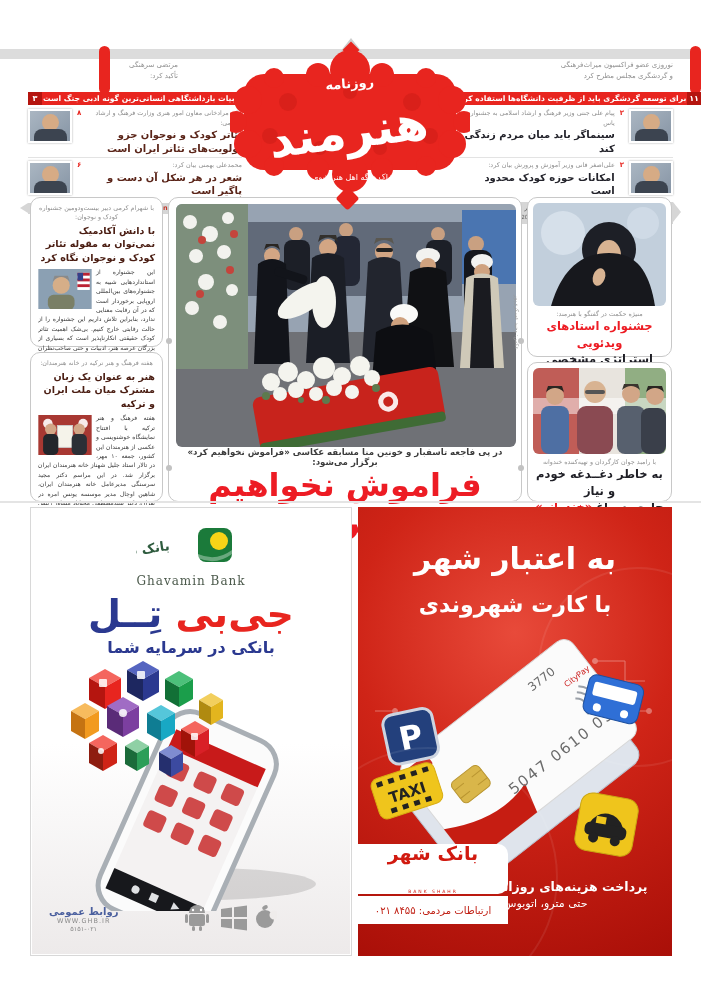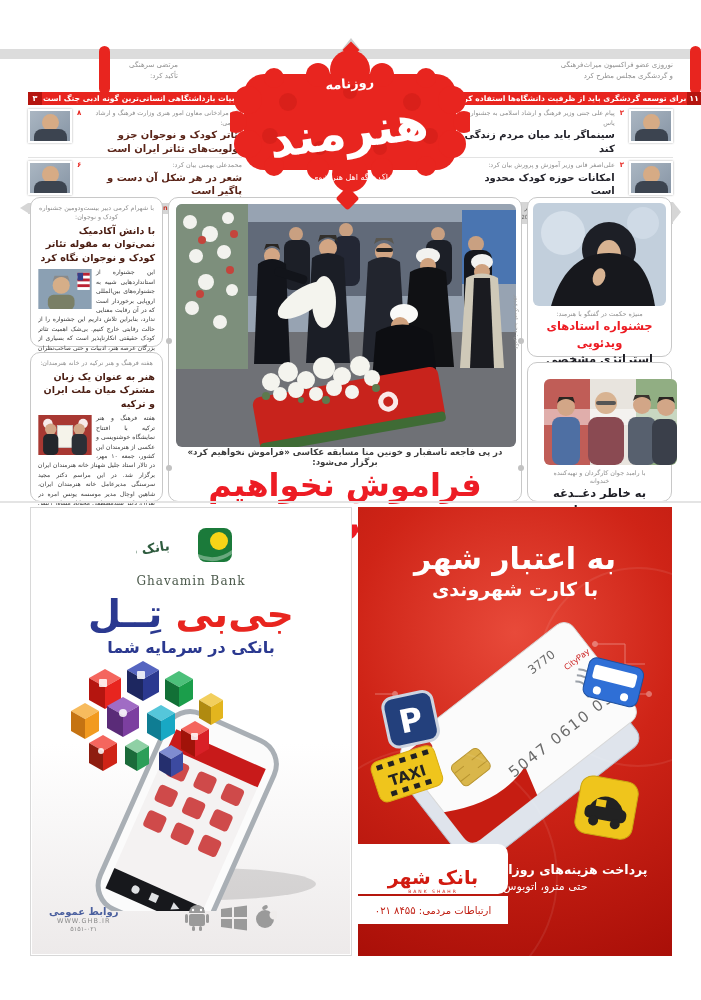--- a/index.html
+++ b/index.html
@@ -62,24 +62,24 @@
 .gbtel .r{color:#e8251f}.gbtel .b{color:#2b3990}
 .gbsub{color:#2b3990;font-size:16px;font-weight:bold;direction:rtl;margin-top:2px}
 .adl-foot{position:absolute;left:18px;bottom:22px;text-align:center}
 .adl-foot .l1{font-size:10px;font-weight:bold;color:#4a5f9e;direction:rtl}
 .adl-foot .l2{font-size:6.5px;color:#8a8a8a;letter-spacing:1px}
 .adl-foot .l3{font-size:6.5px;color:#8a8a8a}
 .platforms{position:absolute;left:150px;bottom:22px}
 .adR{left:358px;top:507px;width:314px;height:449px;background:radial-gradient(circle at 50% 28%,#e84a3a 0%,#cf2417 45%,#a90f08 100%);overflow:hidden;text-align:center;color:#fff}
 .adR .circ{position:absolute;border:2px solid rgba(255,255,255,.08);border-radius:50%}
 .adr-h1{font-size:30px;font-weight:900;direction:rtl;margin-top:34px;letter-spacing:-1px}
-.adr-h2{font-size:19px;font-weight:bold;direction:rtl;margin-top:2px}
+.adr-h2{font-size:22px;font-weight:bold;direction:rtl;margin-top:16px}
 .adr-b1{font-size:12.5px;font-weight:bold;direction:rtl}
 .adr-b2{font-size:11px;direction:rtl;margin-top:3px}
-.shahr-logo{position:absolute;left:0;bottom:62px;width:150px;height:50px;background:#fff;border-radius:0 10px 10px 0;display:flex;flex-direction:column;align-items:center;justify-content:flex-end}
+.shahr-logo{position:absolute;left:0;bottom:62px;width:150px;height:50px;background:#fff;border-radius:0 10px 10px 0;display:flex;flex-direction:column;align-items:center;justify-content:space-between}
 .shahr-logo .fa{color:#d11a10;font-size:19px;font-weight:900;direction:rtl;line-height:1}
 .shahr-logo .en{color:#d11a10;font-size:4.5px;letter-spacing:2px;margin-top:2px}
 .shahr-site{position:absolute;left:0;bottom:48px;width:118px;height:12px;background:#9b9b9b;color:#fff;font-size:7px;font-weight:bold;letter-spacing:1px;display:flex;align-items:center;justify-content:center}
 .shahr-phone{position:absolute;left:0;bottom:32px;width:150px;height:28px;background:#fff;color:#c02014;font-size:10px;direction:rtl;display:flex;align-items:center;justify-content:center}
 </style>
 </head>
 <body>
 
 <div class="page">
 
@@ -332,21 +332,21 @@
       <ellipse cx="76" cy="52" rx="12" ry="15" fill="#d8b392"></ellipse>
       <path d="M18,103 C30,62 52,50 76,50 C102,50 116,66 122,103 Z" fill="#17181d"></path>
       <ellipse cx="66" cy="74" rx="6" ry="9" fill="#d8b392" transform="rotate(20 66 74)"></ellipse>
     </svg>
     <div class="rkick">منیژه حکمت در گفتگو با هنرمند:</div>
     <div class="rt red">جشنواره استاد‌های ویدئویی</div>
     <div class="rt blk">استراتژی مشخصی ندارد</div>
     <div class="pagerow"><i></i><span>۵</span><i></i></div>
   </div>
 
-  <div class="nbox" style="left:527px;top:362px;width:145px;height:140px;padding:16px">
+  <div class="nbox" style="left:527px;top:362px;width:145px;height:140px;padding:5px">
     <svg class="rphoto" width="133" height="86" viewBox="0 0 133 86">
       <rect width="133" height="86" fill="#e8e4de"></rect>
       <rect width="46" height="86" fill="#b8453f" opacity="0.85"></rect>
       <rect x="92" width="41" height="86" fill="#7aa06b" opacity="0.8"></rect>
       <rect y="30" width="133" height="16" fill="#fff" opacity="0.5"></rect>
       <circle cx="22" cy="28" r="9" fill="#d2a687"></circle>
         <path d="M13,24 q9,-8 18,0 l-2,-6 h-14 z" fill="#2a2622"></path>
         <rect x="8" y="38" width="28" height="48" rx="8" fill="#4e6fa3"></rect>
       <circle cx="62" cy="24" r="11" fill="#d8b392"></circle>
         <rect x="52" y="22" width="20" height="4" rx="2" fill="#555"></rect>

